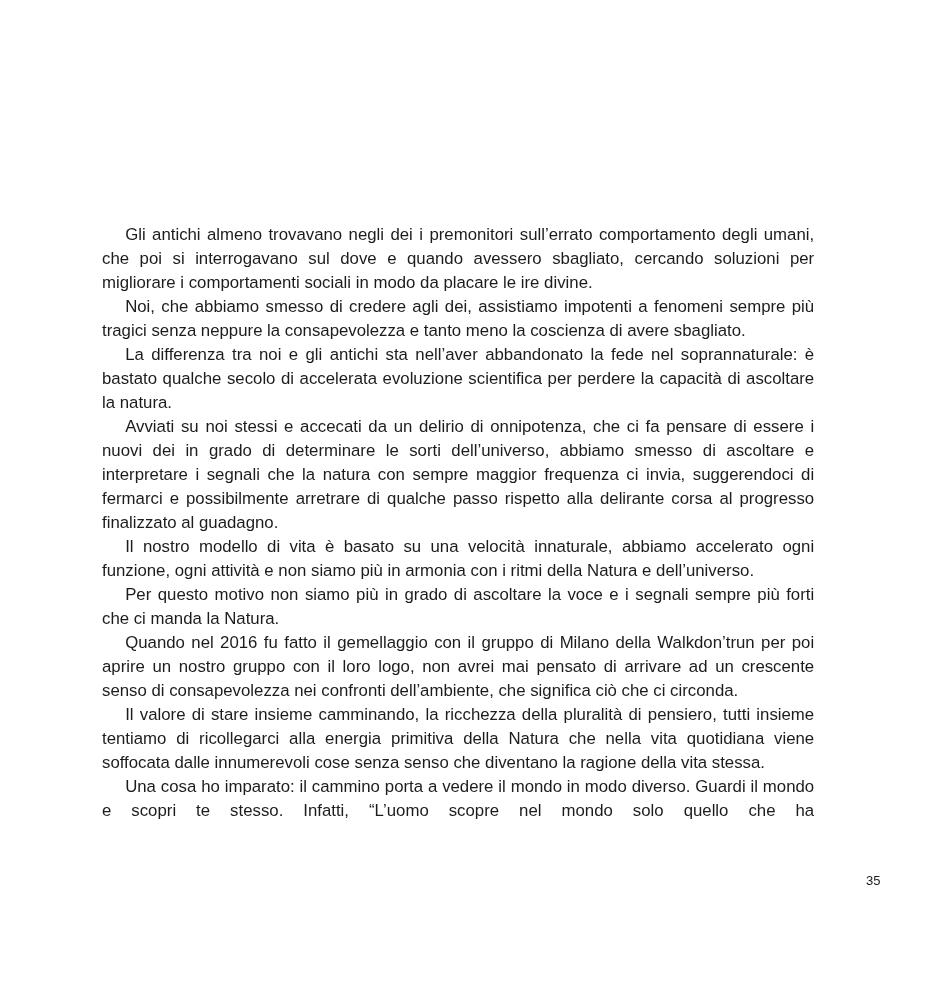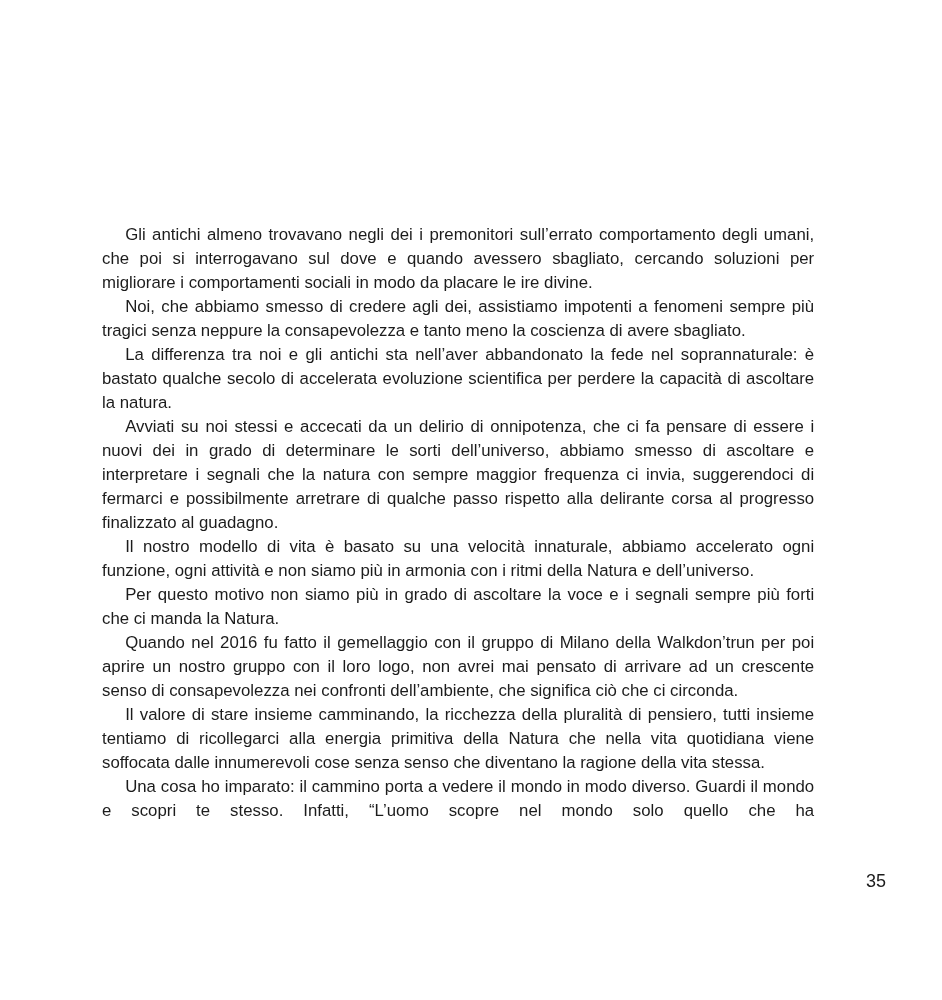--- a/index.html
+++ b/index.html
@@ -41,21 +41,21 @@
   
   .para:last-of-type {
     text-align: justify;
   }
   
   #folio {
     position: absolute;
     left: 866px;
     top: 869px;
     color: #1c1c1c;
-    font-size: 18px;
+    font-size: 13px;
     line-height: 24px;
     font-stretch: condensed;
   }
   
   .para.stretch-last:after {
     content: "";
     display: inline-block;
     width: 100%;
     height: 0;
   }

